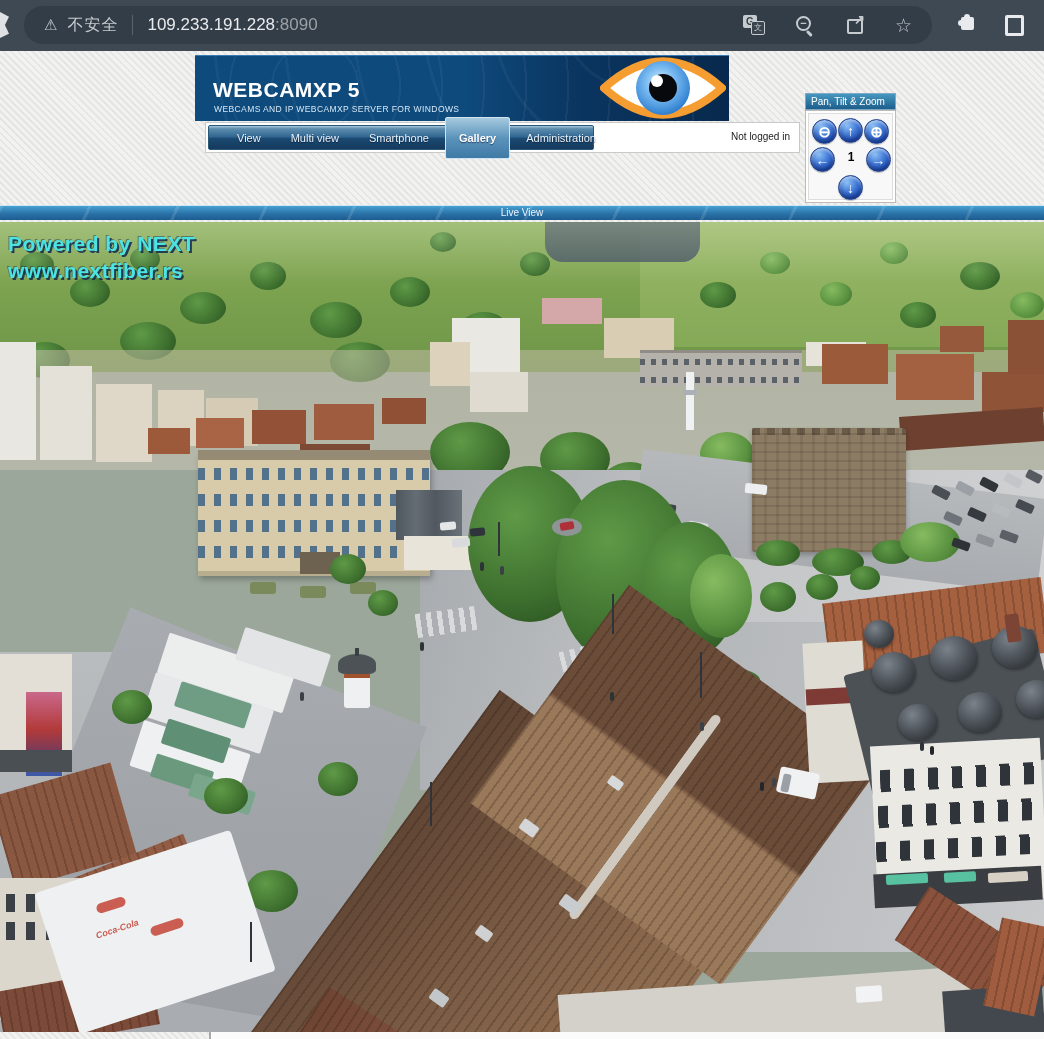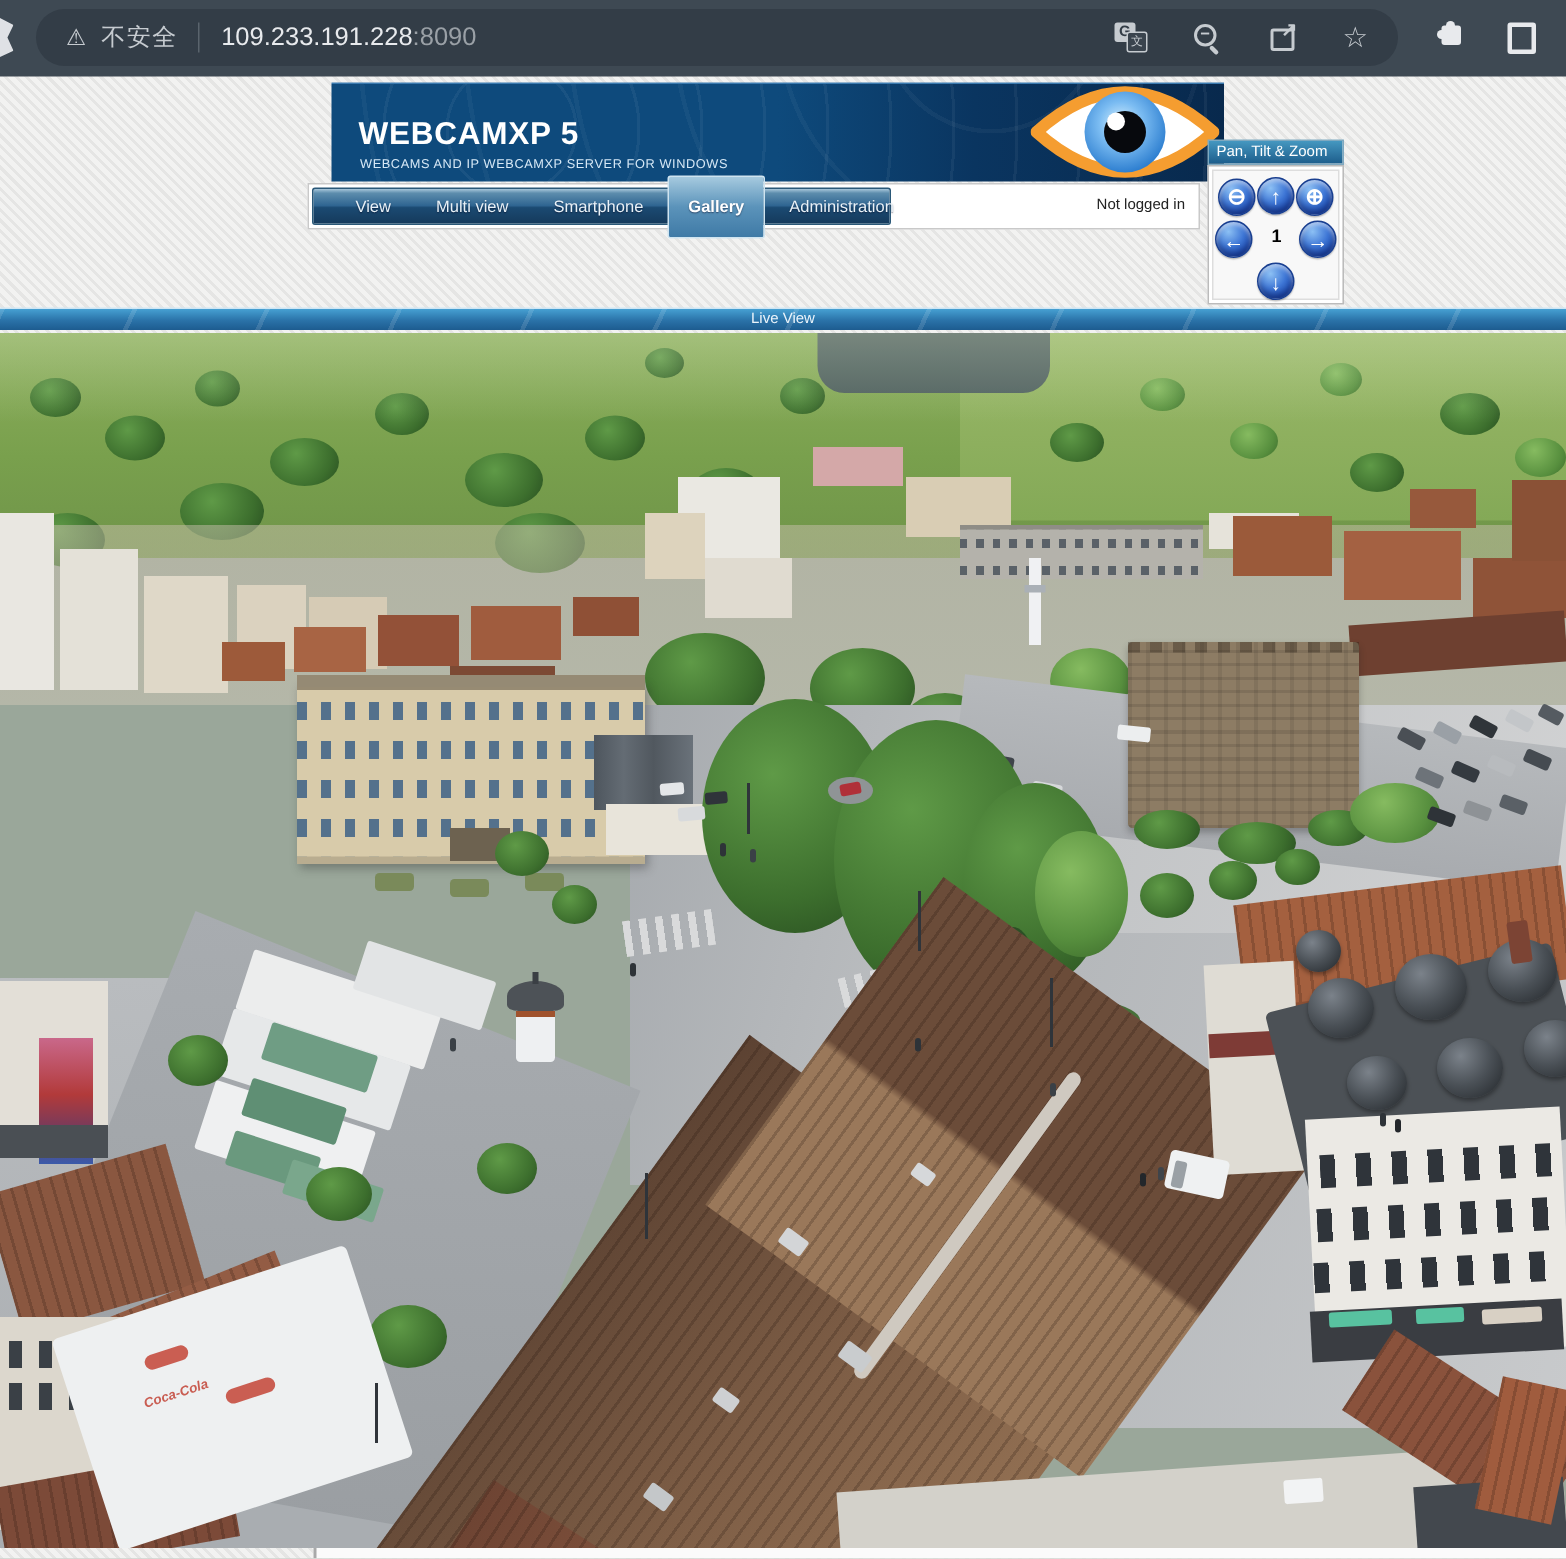--- a/index.html
+++ b/index.html
@@ -31,21 +31,21 @@
   .zhandle{position:absolute;right:2px;bottom:1px;width:7px;height:2.5px;background:#c6cbd0;transform:rotate(45deg);border-radius:2px;}
   .ic-share{position:relative;width:20px;height:20px;display:inline-block;}
   .shbox{position:absolute;left:2px;bottom:1px;width:12px;height:11px;border:2px solid #c6cbd0;border-radius:2px;}
   .sharrow{position:absolute;right:0;top:-3px;font-size:13px;font-weight:bold;color:#c6cbd0;}
   .ic-star{font-size:19px;line-height:19px;}
   .ic-puzzle{position:absolute;right:70px;top:17px;width:13px;height:13px;background:#e8eaed;border-radius:2px;}
   .ic-puzzle::before{content:"";position:absolute;top:-3px;left:3px;width:6px;height:6px;border-radius:50%;background:#e8eaed;}
   .ic-puzzle::after{content:"";position:absolute;left:-3px;top:3px;width:6px;height:6px;border-radius:50%;background:#e8eaed;}
   .ic-profile{position:absolute;right:20px;top:15px;width:13px;height:15px;border:3px solid #e8eaed;border-radius:2px;}
   
-  .banner{position:absolute;left:221px;top:55px;width:595px;height:65px;overflow:hidden;
+  .banner{position:absolute;left:195px;top:55px;width:534px;height:65px;overflow:hidden;
     background:linear-gradient(90deg,#0e4a7c 0%,#0e4a7c 50%,#0a3560 72%,#08294d 100%);
     border-top:1px solid #3a7ab0;}
   .banner .ripples{position:absolute;inset:0;
     background:repeating-radial-gradient(circle at 120px 30px,rgba(255,255,255,.05) 0 2px,transparent 2px 42px),
                repeating-radial-gradient(circle at 440px -40px,rgba(255,255,255,.04) 0 3px,transparent 3px 70px);}
   .btitle{position:absolute;left:18px;top:22px;font-size:21px;font-weight:bold;color:#fff;letter-spacing:.5px;}
   .bsub{position:absolute;left:19px;top:48px;font-size:8.5px;color:#d6e8f6;letter-spacing:.4px;}
   .eye{position:absolute;right:3px;top:1px;}
   
   .navbox{position:absolute;left:205px;top:122px;width:595px;height:31px;background:#fff;border:1px solid #c9c9c9;box-sizing:border-box;}
@@ -189,20 +189,24 @@
       <button class="pbtn" style="left:60px;top:36px;">→</button>
       <button class="pbtn" style="left:32px;top:64px;">↓</button>
     </div>
   </div>
 
   <div class="liveband">
     <span class="livetext">Live View</span>
   </div>
 
   <div class="scene" id="scene">
+    <span class="wmark">
+      <span style="display:block">Powered by NEXT</span>
+      <span style="display:block">www.nextfiber.rs</span>
+    </span>
     <span class="umbtext">Coca-Cola</span>
   <div class="sh" style="left: 0px; top: 0px; width: 1044px; height: 150px; background: linear-gradient(rgb(140, 174, 92), rgb(121, 160, 77) 55%, rgb(111, 148, 73));"></div>
       <div class="sh" style="left: 640px; top: 0px; width: 404px; height: 125px; background: linear-gradient(rgb(154, 184, 104), rgb(132, 169, 87));"></div>
       <div class="sh" style="left: 545px; top: 0px; width: 155px; height: 40px; background: rgb(72, 87, 95); border-radius: 0px 0px 18px 18px; opacity: 0.9;"></div>
       <div class="sh tree" style="left: 20px; top: 30px; width: 34px; height: 26px;"></div>
       <div class="sh tree" style="left: 70px; top: 55px; width: 40px; height: 30px;"></div>
       <div class="sh tree" style="left: 130px; top: 25px; width: 30px; height: 24px;"></div>
       <div class="sh tree" style="left: 180px; top: 70px; width: 46px; height: 32px;"></div>
       <div class="sh tree" style="left: 250px; top: 40px; width: 36px; height: 28px;"></div>
       <div class="sh tree" style="left: 310px; top: 80px; width: 52px; height: 36px;"></div>

